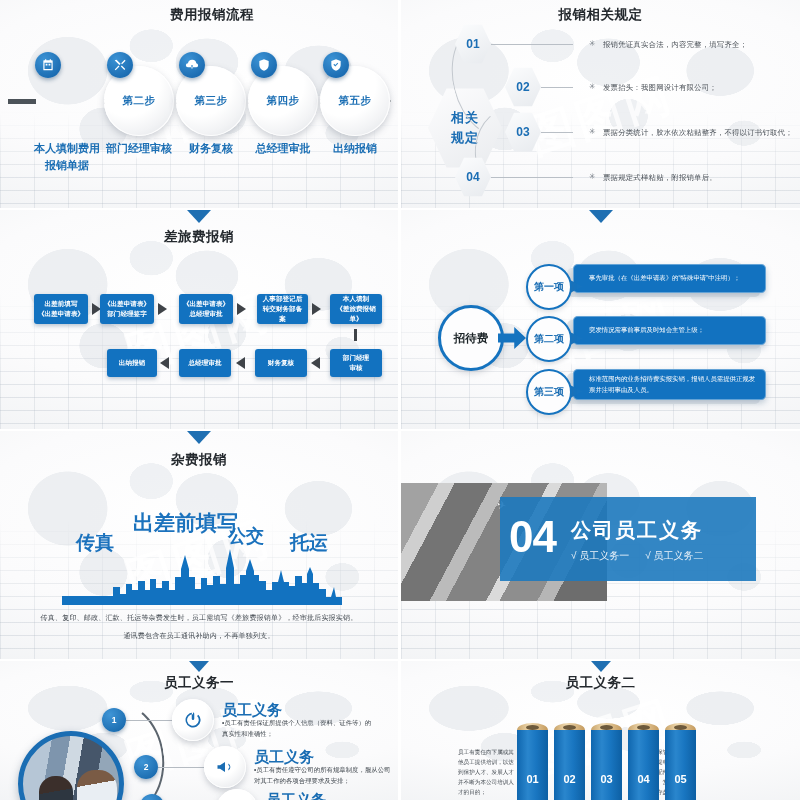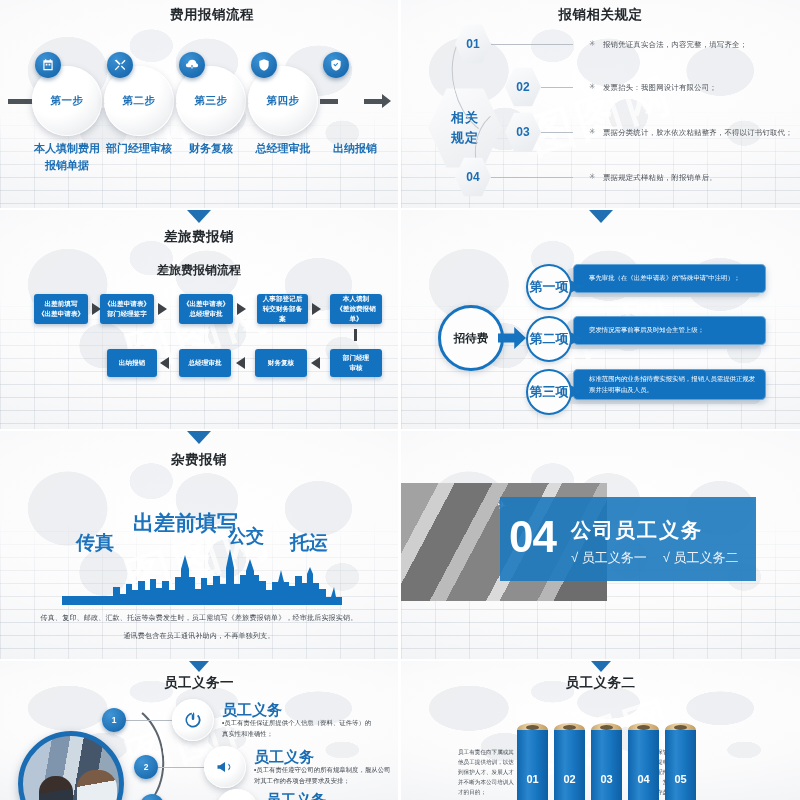--- a/index.html
+++ b/index.html
@@ -162,21 +162,21 @@
   .fatarrow {
     position:absolute; width:28px; height:22px; background:#1573bf;
     clip-path: polygon(0 30%, 58% 30%, 58% 0, 100% 50%, 58% 100%, 58% 70%, 0 70%);
   }
   .itemcircle {
     position:absolute; width:46px; height:46px; border-radius:50%;
     background:#fdfdfe; border:2.5px solid #1573bf;
     box-shadow:0 2px 5px rgba(90,100,115,.22);
     display:flex; align-items:center; justify-content:center; z-index:3;
   }
-  .itemcircle span { font-size:13px; font-weight:bold; color:#1b6eb4; }
+  .itemcircle span { font-size:10px; font-weight:bold; color:#1b6eb4; }
   .itemarrow {
     position:absolute; width:17px; height:17px; background:#1573bf;
     clip-path: polygon(0 0, 100% 50%, 0 100%); z-index:2;
   }
   .itembar {
     position:absolute; background:#1272c0; border-radius:5px;
     box-shadow:0 3px 6px rgba(40,80,120,.28), inset 0 0 0 1px rgba(255,255,255,.35);
     color:#fff; font-size:6.4px; line-height:1.65; display:flex; align-items:center;
     padding:4px 10px 4px 16px;
   }
@@ -212,21 +212,21 @@
     position:absolute; left:108px; top:84px;
     font-size:44px; font-weight:bold; color:#ffffff; line-height:1;
     letter-spacing:-1px;
   }
   .covertitle {
     position:absolute; left:170px; top:86px; width:180px;
     font-size:20px; font-weight:bold; color:#ffffff; letter-spacing:2px;
   }
   .coversubs {
     position:absolute; left:170px; top:118px; width:185px;
-    display:flex; gap:16px; font-size:13px; color:#eef4fa;
+    display:flex; gap:16px; font-size:10px; color:#eef4fa;
   }
 
   
   .photocircle {
     position:absolute; left:18px; top:70px; width:106px; height:106px; border-radius:50%;
     border:5px solid #1a6db3; overflow:hidden;
     background:
       linear-gradient(100deg,#b6c6d6 0 26%,#7e95ad 26% 42%,#cfd9e2 42% 54%,#46566a 54% 72%,#93a6b8 72% 100%);
     box-shadow:0 3px 8px rgba(60,80,105,.35);
   }
@@ -301,23 +301,20 @@
     <div class="steprow">
 
       <div class="connector" style="left:0px;width:28px;"></div>
       <div class="connector" style="left:96px;width:18px;"></div>
       <div class="connector" style="left:168px;width:18px;"></div>
       <div class="connector" style="left:240px;width:18px;"></div>
       <div class="connector" style="left:312px;width:18px;"></div>
       <div class="connector" style="left:356px;width:18px;"></div>
       <div class="arrowhead" style="left:374px;"></div>
 
-      <div class="stepcircle" style="left:24px;">
-        <span>第一步</span>
-      </div>
       <div class="stepbadge" style="left:27px;">
         <svg viewBox="0 0 24 24">
             <path d="M5 4h14a1 1 0 011 1v15a1 1 0 01-1 1H5a1 1 0 01-1-1V5a1 1 0 011-1zm1 4v11h12V8H6zm1-6h2v3H7V2zm8 0h2v3h-2V2zM8 10h3v3H8v-3zm5 0h3v3h-3v-3z"></path>
           </svg>
       </div>
       <div class="steplabel" style="left:14px;top:88px;white-space:pre-line;">本人填制费用
 报销单据</div>
 
       <div class="stepcircle" style="left:96px;">
         <span>第二步</span>
@@ -342,20 +339,23 @@
       <div class="stepcircle" style="left:240px;">
         <span>第四步</span>
       </div>
       <div class="stepbadge" style="left:243px;">
         <svg viewBox="0 0 24 24">
             <path d="M12 2l8 3v7c0 5-3.5 8.6-8 10-4.5-1.4-8-5-8-10V5l8-3z"></path>
           </svg>
       </div>
       <div class="steplabel" style="left:230px;top:88px;">总经理审批</div>
 
+      <div class="stepcircle" style="left:312px;">
+        <span>第五步</span>
+      </div>
       <div class="stepbadge" style="left:315px;">
         <svg viewBox="0 0 24 24">
             <path d="M12 2l8 3v7c0 5-3.5 8.6-8 10-4.5-1.4-8-5-8-10V5l8-3zm-1.2 12.6l5-5-1.4-1.4-3.6 3.6-1.8-1.8-1.4 1.4 3.2 3.2z"></path>
           </svg>
       </div>
       <div class="steplabel" style="left:302px;top:88px;">出纳报销</div>
     </div>
   </div>
 
   <div class="slide c1 r0">
@@ -402,21 +402,20 @@
     <div class="rule-text" style="left:202px;top:173px;">票据规定式样粘贴，附报销单后。</div>
   </div>
 
   <div class="slide c0 r1">
     <div class="worldmap"></div>
     <div class="floor tall"></div>
     <div class="watermark">图图网</div>
 
     <div class="tri"></div>
     <div class="slide-title" style="top:18px;">差旅费报销</div>
-    <div class="sub-title" style="top:52px;">差旅费报销流程</div>
 
     <div class="fbox" style="left:34px;top:84px;width:54px;height:30px;white-space:pre-line;">出差前填写
 《出差申请表》</div>
     <div class="farrow right" style="left:92px;top:93px;"></div>
     <div class="fbox" style="left:100px;top:84px;width:54px;height:30px;white-space:pre-line;">《出差申请表》
 部门经理签字</div>
     <div class="farrow right" style="left:158px;top:93px;"></div>
     <div class="fbox" style="left:179px;top:84px;width:54px;height:30px;white-space:pre-line;">《出差申请表》
 总经理审批</div>
     <div class="farrow right" style="left:237px;top:93px;"></div>

